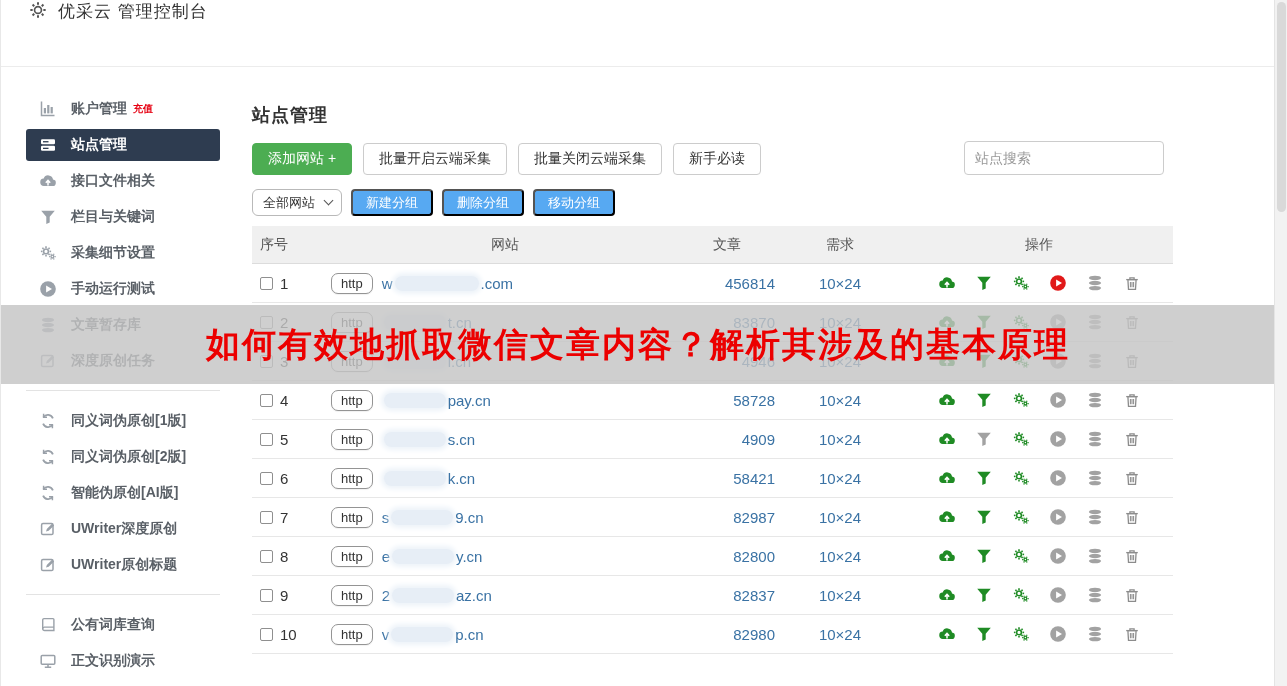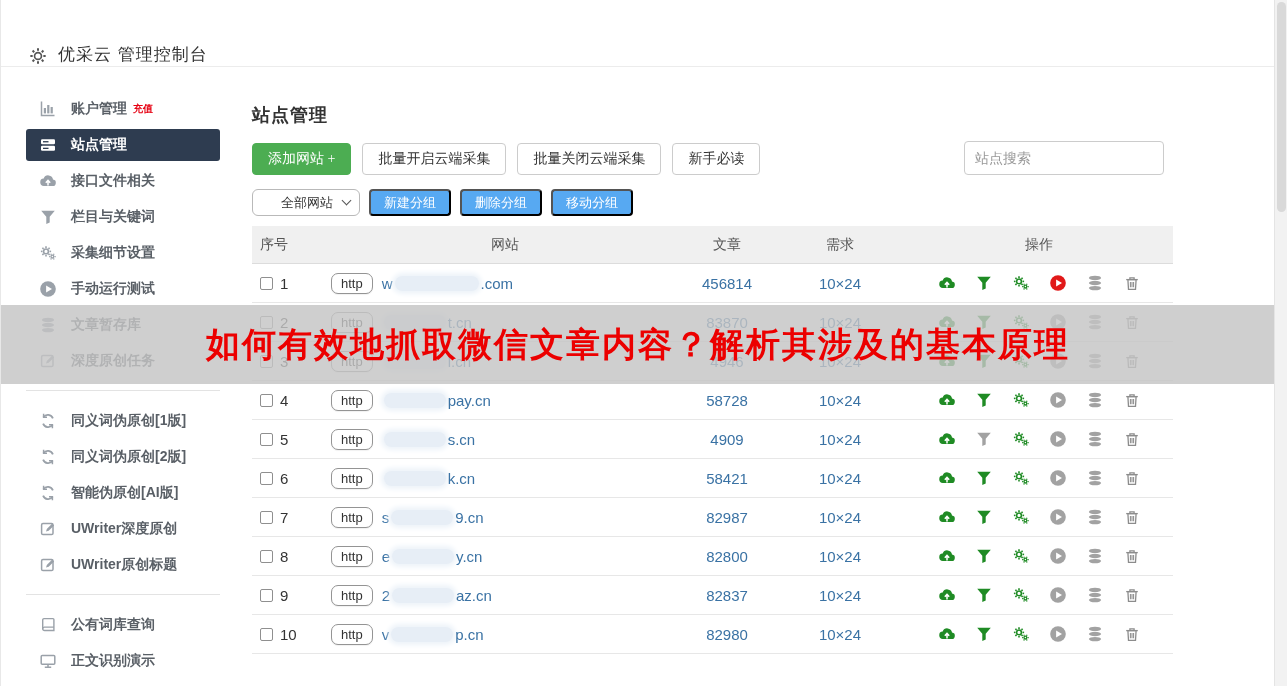--- a/index.html
+++ b/index.html
@@ -2,64 +2,64 @@
 <html><head>
 <meta charset="utf-8">
 <style>
   * { margin:0; padding:0; box-sizing:border-box; }
   html,body { width:1287px; height:686px; overflow:hidden; background:#fff;
     font-family:"Liberation Sans","DejaVu Sans",sans-serif; color:#333; }
   .stage { position:relative; width:1287px; height:686px; background:#fff; border-left:1px solid #e8e8e8; }
 
   
   .topbar { position:absolute; left:0; top:0; width:1287px; height:67px;
-    border-bottom:1px solid #ececec; display:flex; align-items:flex-end; padding-left:27px; background:#fff; }
+    border-bottom:1px solid #ececec; display:flex; align-items:flex-start; padding-left:27px; background:#fff; }
   .topbar .logo-ic { width:20px; height:20px; margin-right:10px; display:inline-flex; }
   .topbar .app-title { font-size:17px; color:#333; letter-spacing:1px; }
 
   
   .sidebar { position:absolute; left:0; top:67px; width:246px; height:619px; padding-top:26px; background:#fff;font-weight:bold; }
   .side-item { display:flex; align-items:center; height:32px; margin:0 27px 4px 25px;
     padding-left:13px; border-radius:3px; cursor:pointer; }
   .side-item .s-ic { width:20px; height:18px; display:inline-flex; margin-right:12px; flex:none; }
   .side-item .s-lb { font-size:14px; color:#595f66; white-space:nowrap; }
   .side-item.active { background:#2e3c50; }
   .side-item.active .s-lb { color:#fff; }
   .s-badge { color:#e60012; font-size:10px; margin-left:6px; }
   .side-divider { border-top:1px solid #e3e3e3; margin:13px 27px 14px 25px; }
 
   
   .main { position:absolute; left:251px; top:67px; width:921px; height:619px; }
   .page-title { margin-top:36px; font-size:18px; color:#333; letter-spacing:1px; }
 
   .toolbar { position:absolute; left:0; top:76px; display:flex; gap:11px; align-items:center; }
   .btn { height:32px; display:inline-flex; align-items:center; padding:0 15px; font-size:14px;
-    border-radius:4px; border:1px solid transparent; cursor:pointer; background:#fff;font-family:Liberation Serif, serif; }
+    border-radius:4px; border:1px solid transparent; cursor:pointer; background:#fff; }
   .btn.green { background:#4cad52; color:#fff; border-color:#4cad52; }
   .btn.plain { border-color:#ccc; color:#333; }
   .search-box { position:absolute; left:712px; top:74px; width:200px; height:32px; border:1px solid #ccc;
     border-radius:4px; font-size:14px; padding:16px 10px; color:#333; outline:none; }
   .search-box::placeholder { color:#999; }
 
   .groupbar { position:absolute; left:0; top:122px; display:flex; gap:9px; align-items:center; }
   .select { height:27px; min-width:88px; border:1px solid #b9b9b9; border-radius:6px; display:inline-flex;
-    align-items:center; padding:0 9px 0 28px; font-size:13px; color:#333; gap:10px; cursor:pointer; background:#fff; }
+    align-items:center; padding:0 9px 0 10px; font-size:13px; color:#333; gap:10px; cursor:pointer; background:#fff; }
   .chev { width:7px; height:7px; border-right:1.8px solid #555; border-bottom:1.8px solid #555;
     transform:rotate(45deg); margin-top:-4px; }
   .btn-sm { height:27px; display:inline-flex; align-items:center; padding:0 13px; font-size:13px;
     border-radius:4px; background:#57a9f2; color:#fff; cursor:pointer; }
 
   
   .table { position:absolute; left:0; top:159px; width:921px; }
   .thead { display:flex; align-items:center; height:38px; background:#f0f0f0; border-bottom:1px solid #dcdcdc;
     font-size:14px; color:#555; }
   .trow { display:flex; align-items:center; height:39px; border-bottom:1px solid #e7e7e7; font-size:15px; background:#fff; }
   .c-no { width:79px; padding-left:8px; display:flex; align-items:center; gap:7px; }
   .c-site { flex:1; display:flex; align-items:center; gap:9px; }
-  .c-art { width:96px; text-align:center; }
+  .c-art { width:96px; text-align:right; }
   .c-dem { width:130px; text-align:center; }
   .c-ops { width:268px; display:flex; justify-content:center; align-items:center; gap:19px; }
   .thead .c-site { justify-content:center; }
   .thead .c-art { text-align:center; }
   .num { color:#3a72a4; }
   .chk { width:13px; height:13px; border:1px solid #8f8f8f; border-radius:2px; background:#fff; flex:none; cursor:pointer; }
   .http-badge { border:1px solid #949494; border-radius:7px; padding:3px 9px; font-size:13px; color:#333;
     background:#fff; line-height:1; box-shadow:0 1px 1px rgba(0,0,0,.06); }
   .domain { color:#3a72a4; display:inline-flex; align-items:center; }
   .blurpatch { display:inline-block; height:15px; border-radius:8px; background:#e7eef6;

